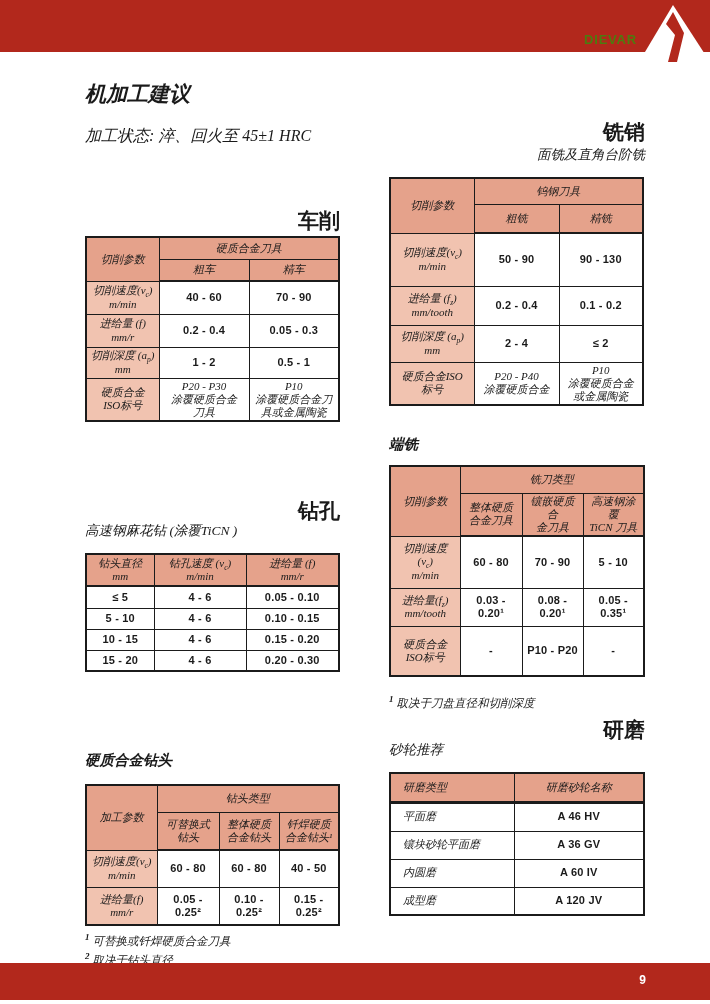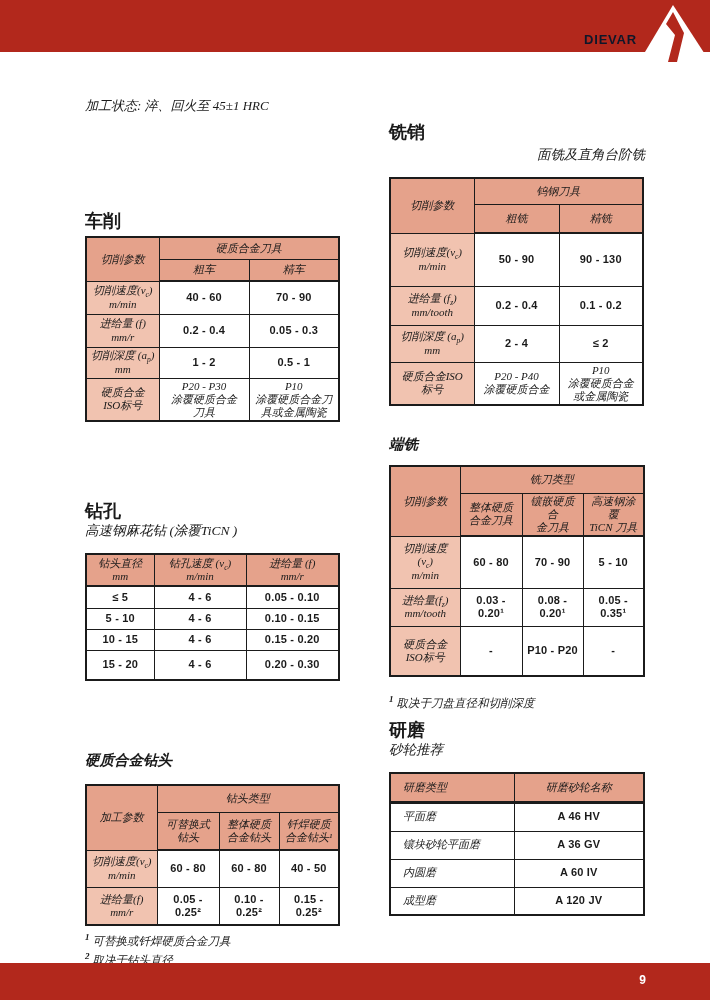--- a/index.html
+++ b/index.html
@@ -11,41 +11,41 @@
   }
   html,body{margin:0;padding:0;background:#888;}
   .page{
     position:relative;width:710px;height:1004px;background:#fff;
     margin:0 auto;overflow:hidden;color:var(--text);
     font-family:"Liberation Serif",serif;
   }
   
   .topbar{position:absolute;left:0;top:0;width:710px;height:52px;background:var(--red);}
   .brand{
-    position:absolute;right:73px;top:32px;color:#0f172a;
+    position:absolute;right:73px;top:32px;color:#4d7c0f;
     font-family:"Liberation Sans",sans-serif;font-weight:bold;
     font-size:13px;letter-spacing:0.8px;
   }
   .logo{position:absolute;left:639px;top:0;}
   .bottombar{position:absolute;left:0;top:963px;width:710px;height:37px;background:var(--red);}
   .pagenum{
     position:absolute;right:64px;top:10px;color:#fff;
     font-family:"Liberation Sans",sans-serif;font-size:12px;font-weight:bold;
   }
   
   .intro{position:absolute;left:85px;top:82px;width:310px;}
   .doc-title{
     font-size:21px;font-weight:bold;font-style:italic;
     line-height:24px;margin:0 0 20px 0;
   }
   .intro-body{font-size:12.5px;font-style:italic;line-height:16px;white-space:pre-line;}
-  .condition{font-size:13px;font-style:italic;margin-top:15px;}
+  .condition{font-size:16px;font-style:italic;margin-top:15px;}
   
   .section{position:absolute;}
-  .sec-h{font-family:"Liberation Sans",sans-serif;font-weight:bold;font-size:18px;line-height:18px;margin:0;}
+  .sec-h{font-family:"Liberation Sans",sans-serif;font-weight:bold;font-size:21px;line-height:18px;margin:0;text-align:right;}
   .kai-h{font-size:14.5px;font-style:italic;font-weight:bold;line-height:17px;margin:0;}
   .sub-h{font-size:13.5px;font-style:italic;line-height:17px;margin:0;}
   
   table.tbl{border-collapse:collapse;table-layout:fixed;background:#fff;border:2px solid var(--border);}
   .tbl td{
     border:1px solid var(--border);padding:1px 3px;text-align:center;vertical-align:middle;
     white-space:pre-line;font-size:11px;line-height:1.2;overflow:hidden;
   }
   .hd{background:var(--header-salmon);font-style:italic;}
   .lb{background:var(--label-salmon);font-style:italic;}
@@ -73,20 +73,21 @@
 <div class="page">
 
   <div class="topbar"></div>
   <div class="brand">DIEVAR</div>
   <svg class="logo" width="71" height="62" viewBox="0 0 71 62">
     <polygon points="34,5 71,62 0,62" fill="#ffffff"></polygon>
     <polygon points="34,12 45,33 38,62 29,62 36,35 27,24" fill="#b2281c"></polygon>
   </svg>
 
   <div class="intro">
+    <h1 class="doc-title">机加工建议</h1>
     <div class="condition">加工状态: 淬、回火至 45±1 HRC</div>
   </div>
 
   <div class="section" style="left:85px;top:212px;width:255px;">
     <h2 class="sec-h" style="margin-bottom:6px;">车削</h2>
     <table class="tbl" style="width:253px;">
       <colgroup>
           <col style="width:73px">
           <col style="width:90px">
           <col style="width:90px">
@@ -256,21 +257,21 @@
       <tr style="height:21px">
         <td class="val open">5 - 10</td>
         <td class="val open">4 - 6</td>
         <td class="val open">0.10 - 0.15</td>
       </tr>
       <tr style="height:21px">
         <td class="val open">10 - 15</td>
         <td class="val open">4 - 6</td>
         <td class="val open">0.15 - 0.20</td>
       </tr>
-      <tr style="height:30px">
+      <tr style="height:21px">
         <td class="val open">15 - 20</td>
         <td class="val open">4 - 6</td>
         <td class="val open">0.20 - 0.30</td>
       </tr>
     </tbody>
       </table>
   </div>
 
   <div class="section" style="left:389px;top:721px;width:256px;">
     <h2 class="sec-h" style="margin-bottom:2px;">研磨</h2>

